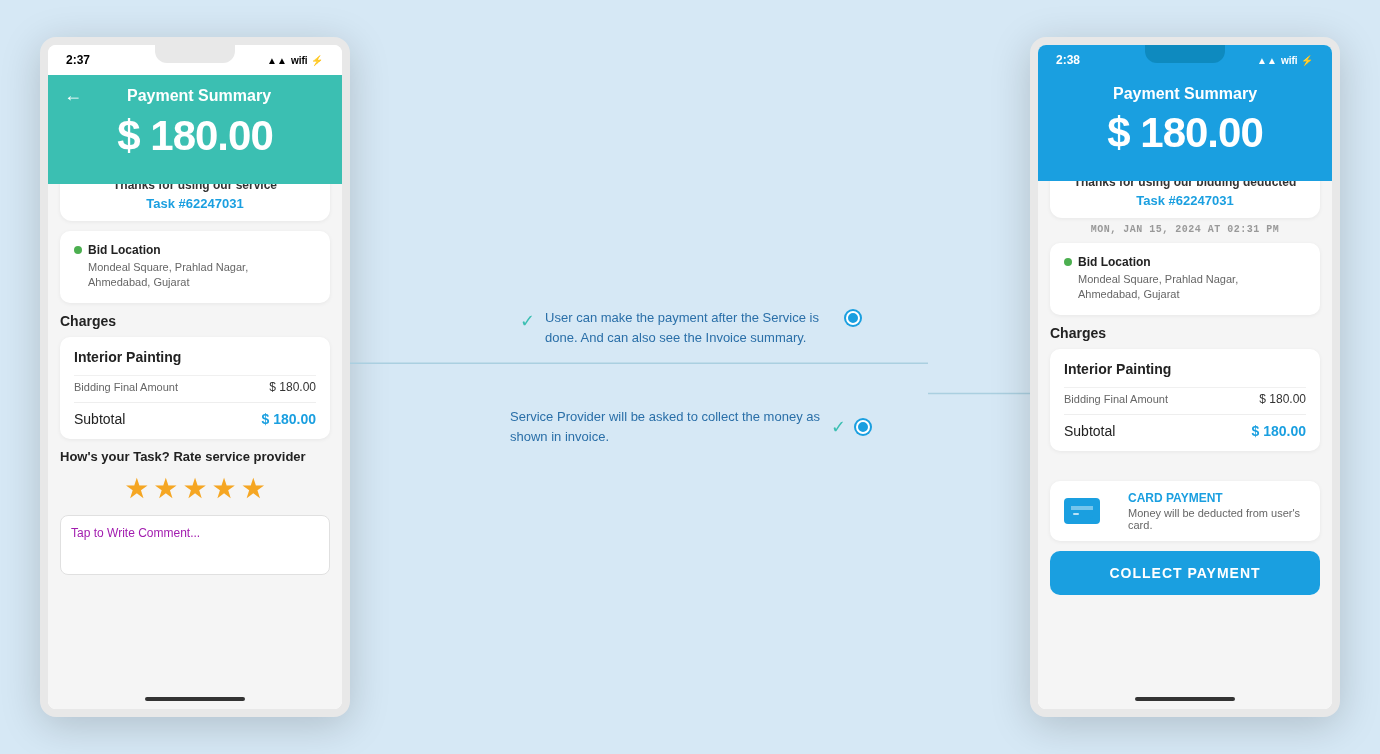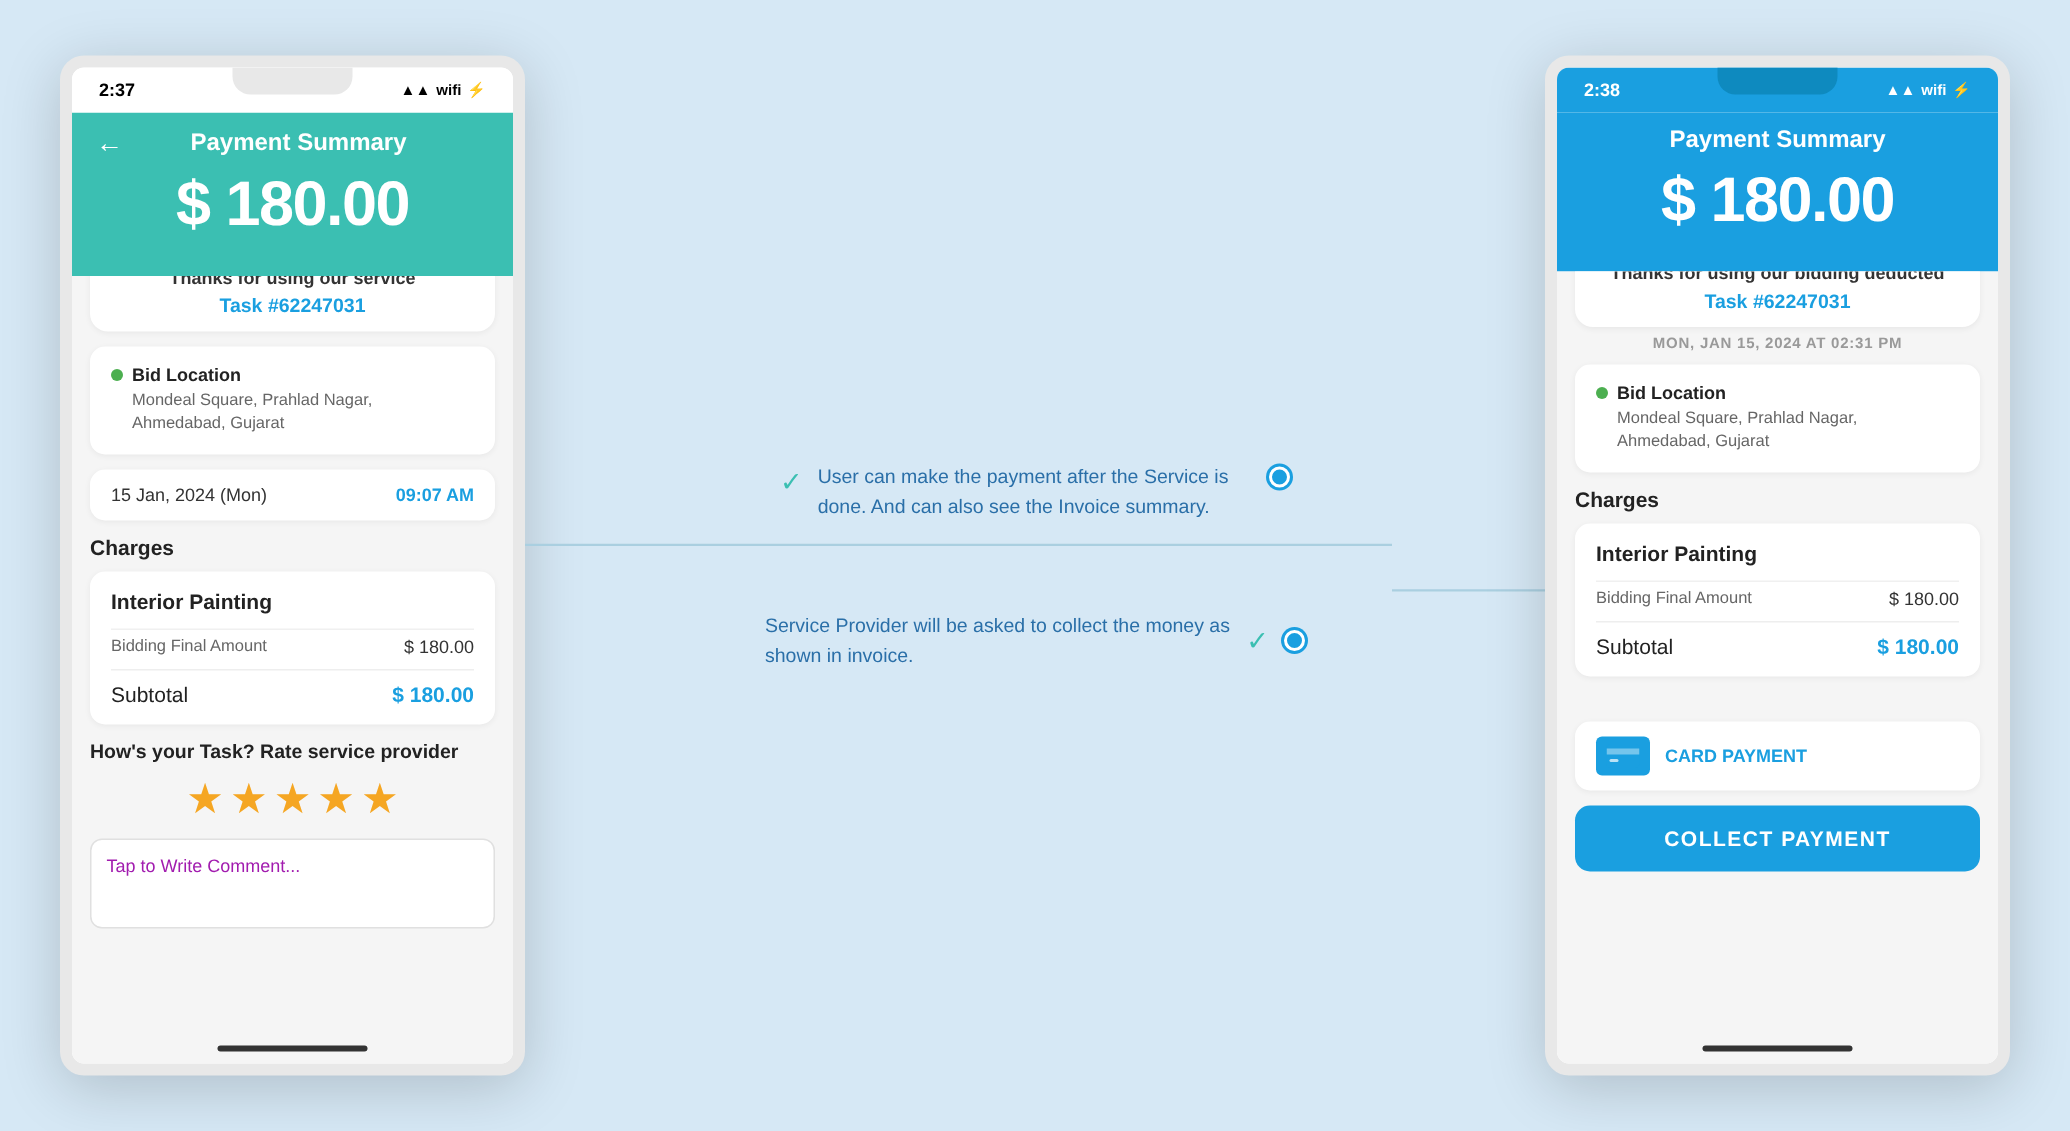--- a/index.html
+++ b/index.html
@@ -153,21 +153,21 @@
       position: relative;
     }
 
     .card-payment-row {
       background: #fff;
       border-radius: 10px;
       margin: 0 12px 10px;
       padding: 10px 14px;
       display: flex;
       align-items: center;
-      gap: 10px;
+      gap: 28px;
       box-shadow: 0 1px 4px rgba(0,0,0,0.06);
     }
     .card-icon {
       width: 36px;
       height: 26px;
       background: #1a9fe0;
       border-radius: 4px;
       display: flex;
       align-items: center;
       justify-content: center;
@@ -239,24 +239,20 @@
       <div class="bid-label">
         <span class="bid-dot"></span>
         <span>Bid Location</span>
       </div>
       <div class="bid-address">
         <span>Mondeal Square, Prahlad Nagar,</span><br>
         <span>Ahmedabad, Gujarat</span>
       </div>
     </div>
 
-    <div class="date-time-row">
-      <span class="date-text">15 Jan, 2024 (Mon)</span>
-      <span class="time-text">09:07 AM</span>
-    </div>
 
     <div class="charges-section">
       <div class="charges-title">Charges</div>
       <div class="charge-card">
         <div class="charge-service">Interior Painting</div>
         <div class="charge-row">
           <span class="charge-row-label">Bidding Final Amount</span>
           <span class="charge-row-amount">$ 180.00</span>
         </div>
         <div class="subtotal-row">
@@ -324,21 +320,21 @@
   </div>
 
   <div class="phone-content">
     
     <div style="margin-top: -16px; background:#fff; border-radius:12px; margin-left:12px; margin-right:12px; padding:10px 14px; box-shadow:0 1px 4px rgba(0,0,0,0.06); margin-bottom:6px;">
       <div class="thanks-text">Thanks for using our bidding deducted</div>
       <div class="task-link">Task #62247031</div>
     </div>
 
     
-    <div style="text-align:center; font-size:10px; color:#999; letter-spacing:0.5px; margin-bottom:8px; font-weight:600;">MON, JAN 15, 2024 AT 02:31 PM</div>
+    <div style="text-align:center; font-size:10px; color:#999; letter-spacing:0.5px; margin-bottom:8px; font-weight:600;font-family:Liberation Mono, monospace;">MON, JAN 15, 2024 AT 02:31 PM</div>
 
     
     <div class="bid-location-card">
       <div class="bid-label">
         <span class="bid-dot"></span>
         <span>Bid Location</span>
       </div>
       <div class="bid-address">
         <span>Mondeal Square, Prahlad Nagar,</span><br>
         <span>Ahmedabad, Gujarat</span>
@@ -368,20 +364,21 @@
     <div class="card-payment-row">
       <div class="card-icon">
         <svg width="22" height="16" viewBox="0 0 22 16" fill="none">
           <rect width="22" height="16" rx="3" fill="#1a9fe0"></rect>
           <rect y="3" width="22" height="4" fill="#fff" opacity="0.4"></rect>
           <rect x="2" y="10" width="6" height="2" rx="1" fill="#fff" opacity="0.7"></rect>
         </svg>
       </div>
       <div class="card-payment-info">
         <div class="card-payment-label">CARD PAYMENT</div>
+        <div class="card-payment-desc">Money will be deducted from user's card.</div>
       </div>
     </div>
 
     
     <button class="collect-btn">COLLECT PAYMENT</button>
   </div>
 
   <div class="phone-bottom-bar"></div>
 </div>
 

